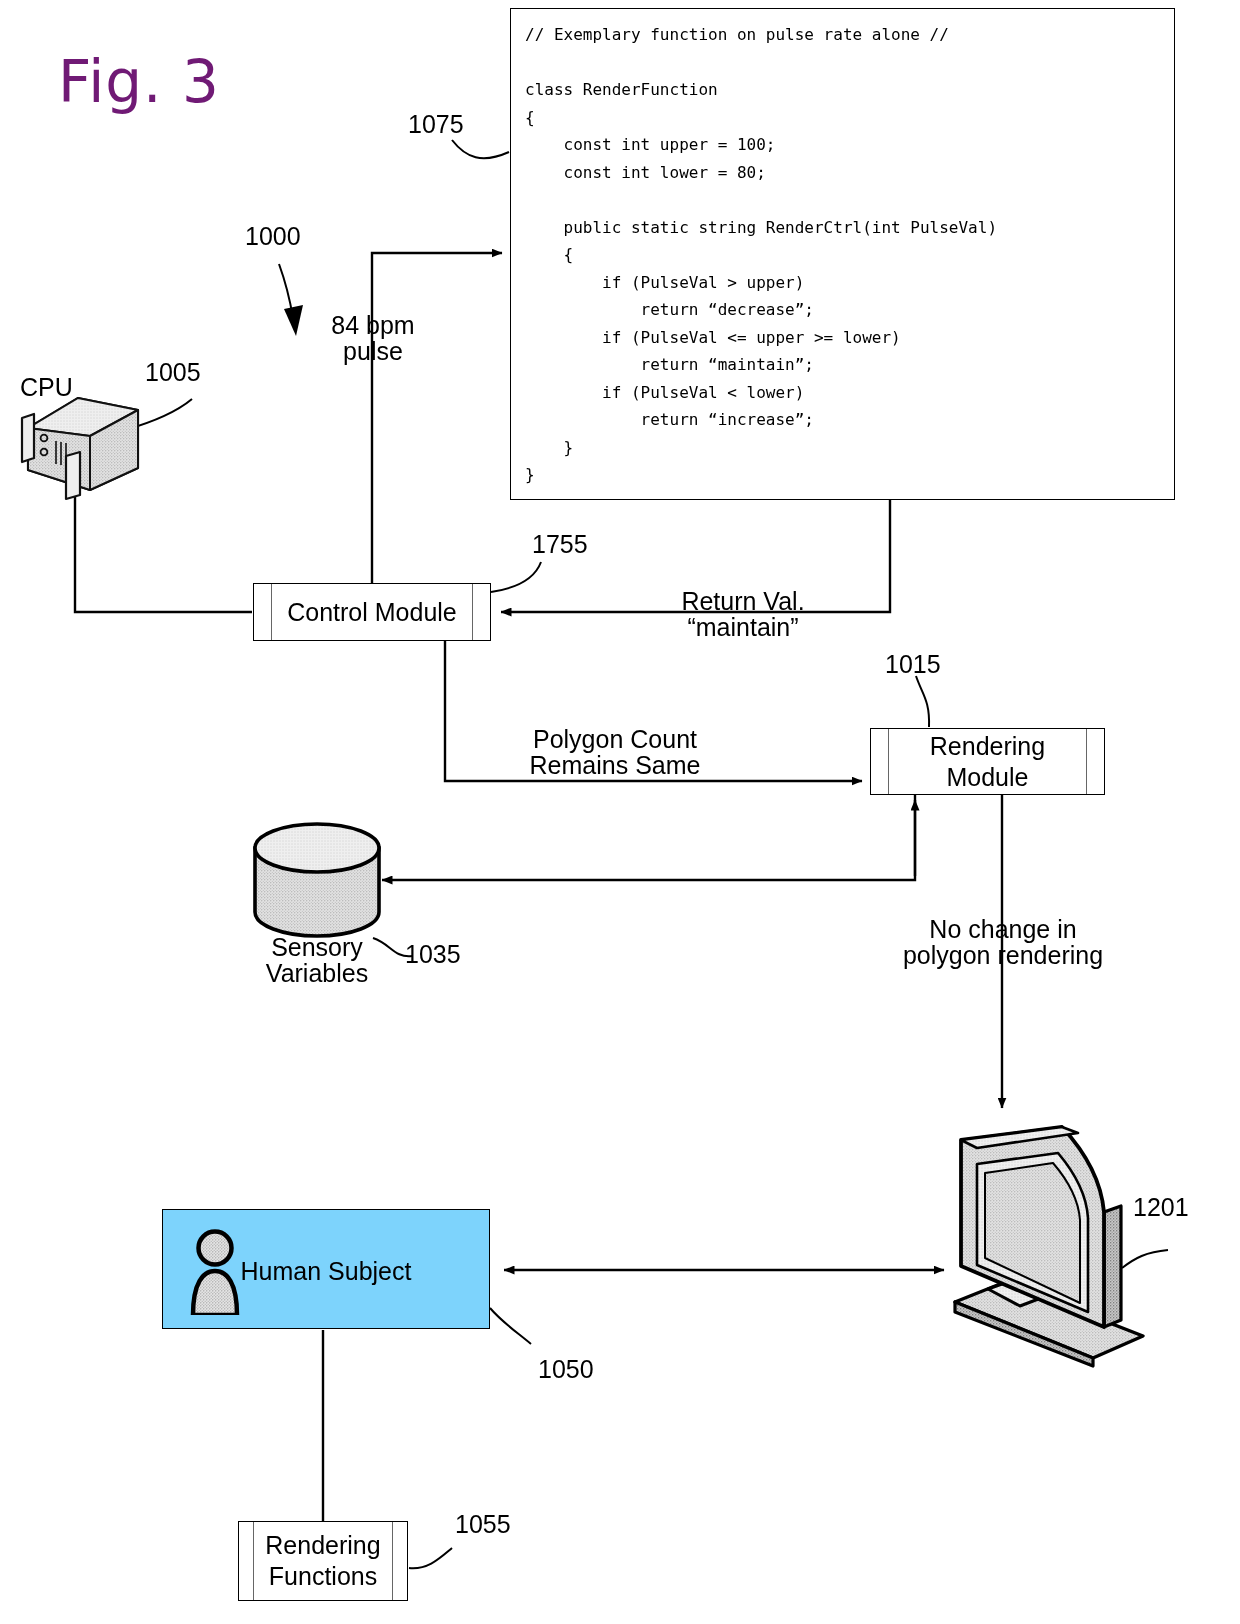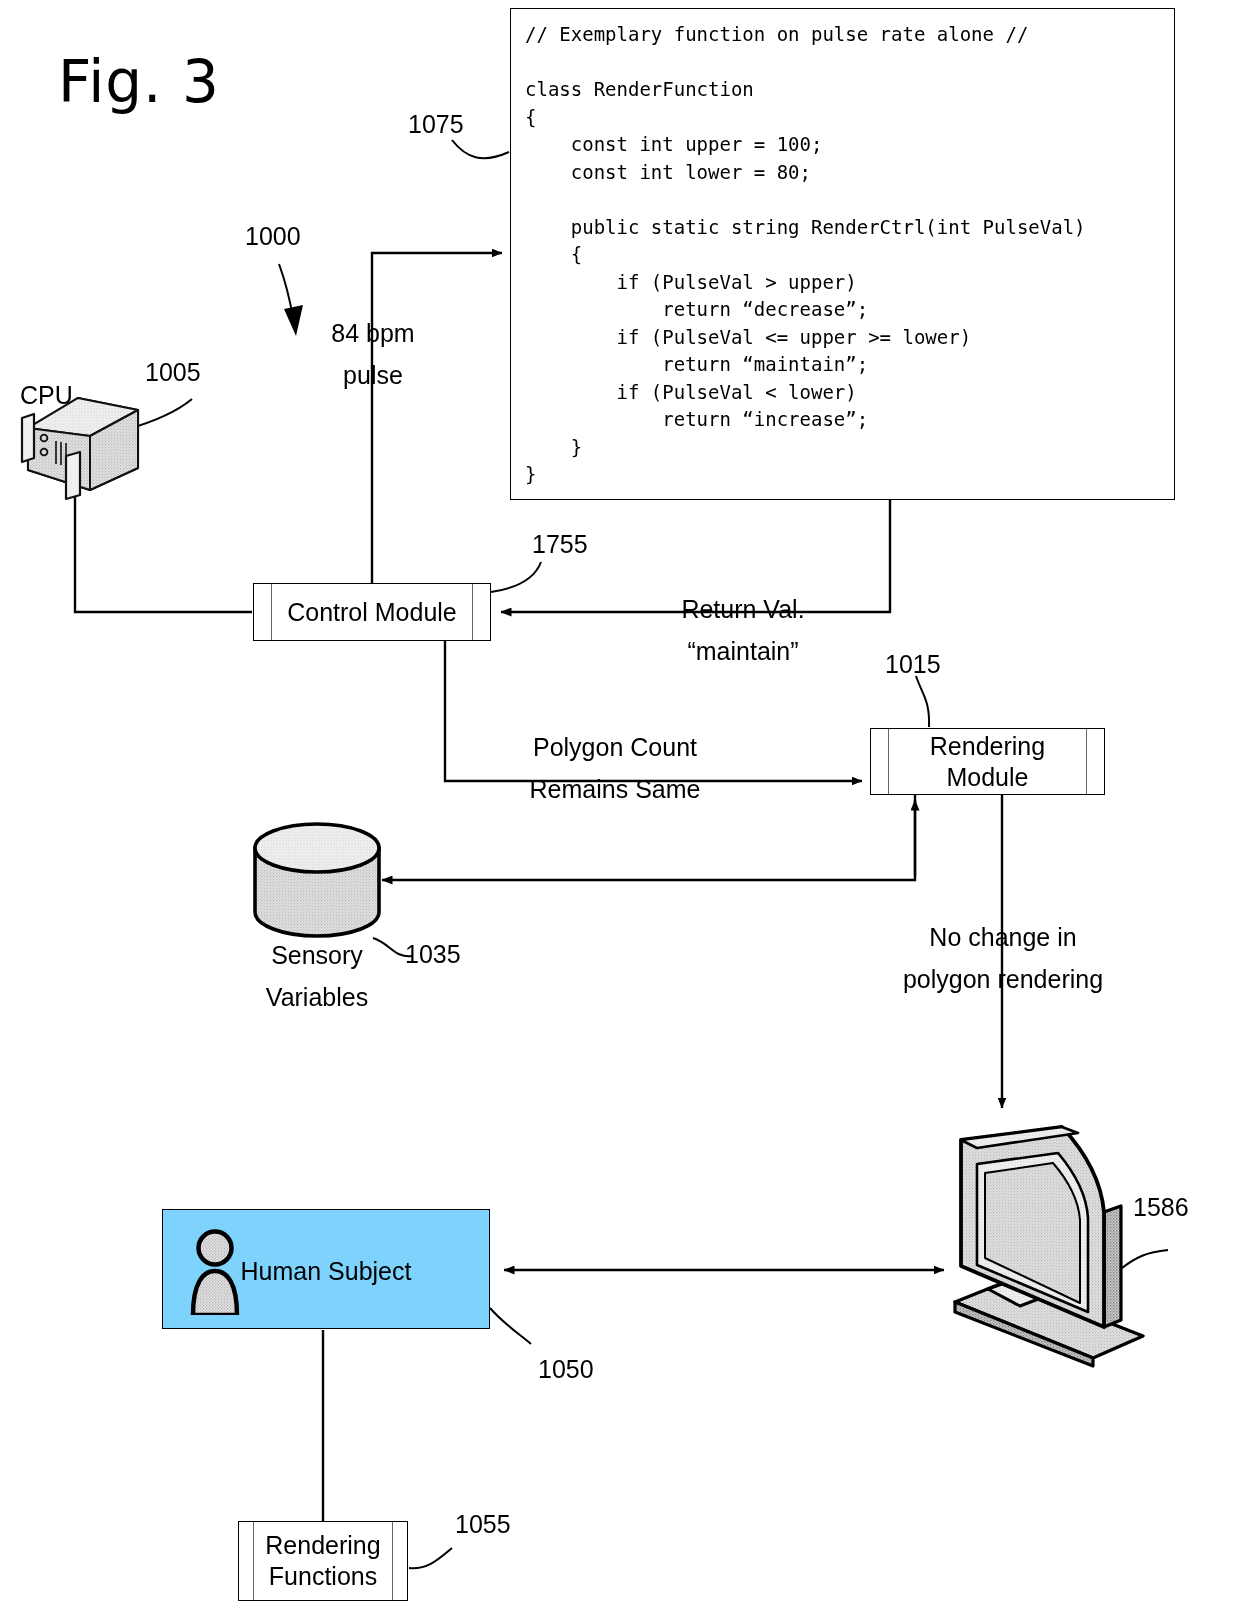--- a/index.html
+++ b/index.html
@@ -18,54 +18,54 @@
     background: #ffffff;
     overflow: hidden;
   }
   .abs { position: absolute; }
 
   
   #fig-label {
     left: 58px; top: 48px;
     font-size: 58px;
     letter-spacing: 1px;
-    color: #000000;
+    color: #701a75;
     font-family: "DejaVu Sans", sans-serif;
   }
 
   
   .ref {
     font-size: 25px;
     color: #000;
     white-space: nowrap;
     font-family: "Liberation Sans", sans-serif;
   }
 
   
   .dlabel {
     font-size: 25px;
-    line-height: 42px;
+    line-height: 26px;
     text-align: center;
     white-space: pre-line;
     color: #000;
   }
 
   
   #code-box {
     left: 510px; top: 8px;
     width: 665px; height: 492px;
     border: 1.5px solid #000;
     background: #ffffff;
     box-sizing: border-box;
   }
   #code-text {
     position: absolute;
     left: 14px; top: 12px;
     font-family: "DejaVu Sans Mono", monospace;
-    font-size: 19px;
+    font-size: 16px;
     line-height: 27.5px;
     white-space: pre;
     color: #000;
   }
 
   
   .module {
     border: 1.5px solid #000;
     background: #fff;
     box-sizing: border-box;
@@ -281,21 +281,21 @@
   </div>
   <div class="abs ref" style="left:885px; top:650px;">1015</div>
 
   <div class="abs dlabel" style="left:242px; top:934px; width:150px;">Sensory
 Variables</div>
   <div class="abs ref" style="left:405px; top:940px;">1035</div>
 
   <div class="abs dlabel" style="left:898px; top:916px; width:210px;">No change in
 polygon rendering</div>
 
-  <div class="abs ref" style="left:1133px; top:1193px;">1586</div>
+  <div class="abs ref" style="left:1133px; top:1193px;">1201</div>
 
   <div class="abs" id="human-box">
     <svg id="human-icon" viewBox="0 0 60 88">
       <defs>
         <pattern id="stipple-p" width="3" height="3" patternUnits="userSpaceOnUse">
           <rect width="3" height="3" fill="#e4e4e4"></rect>
           <circle cx="0.8" cy="0.8" r="0.6" fill="#8a8a8a"></circle>
           <circle cx="2.2" cy="2.2" r="0.5" fill="#989898"></circle>
         </pattern>
       </defs>

